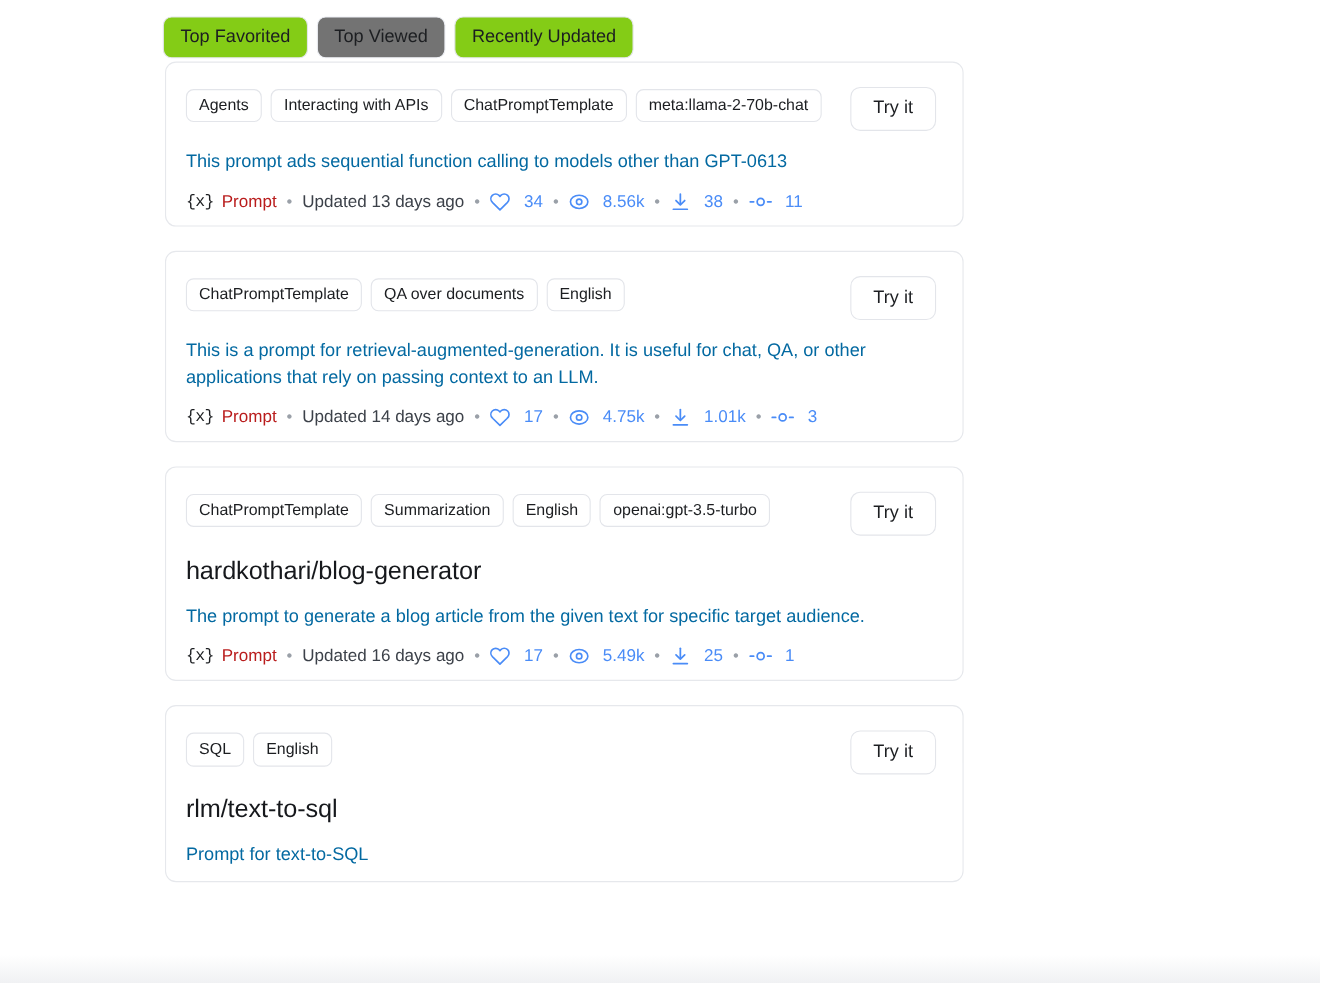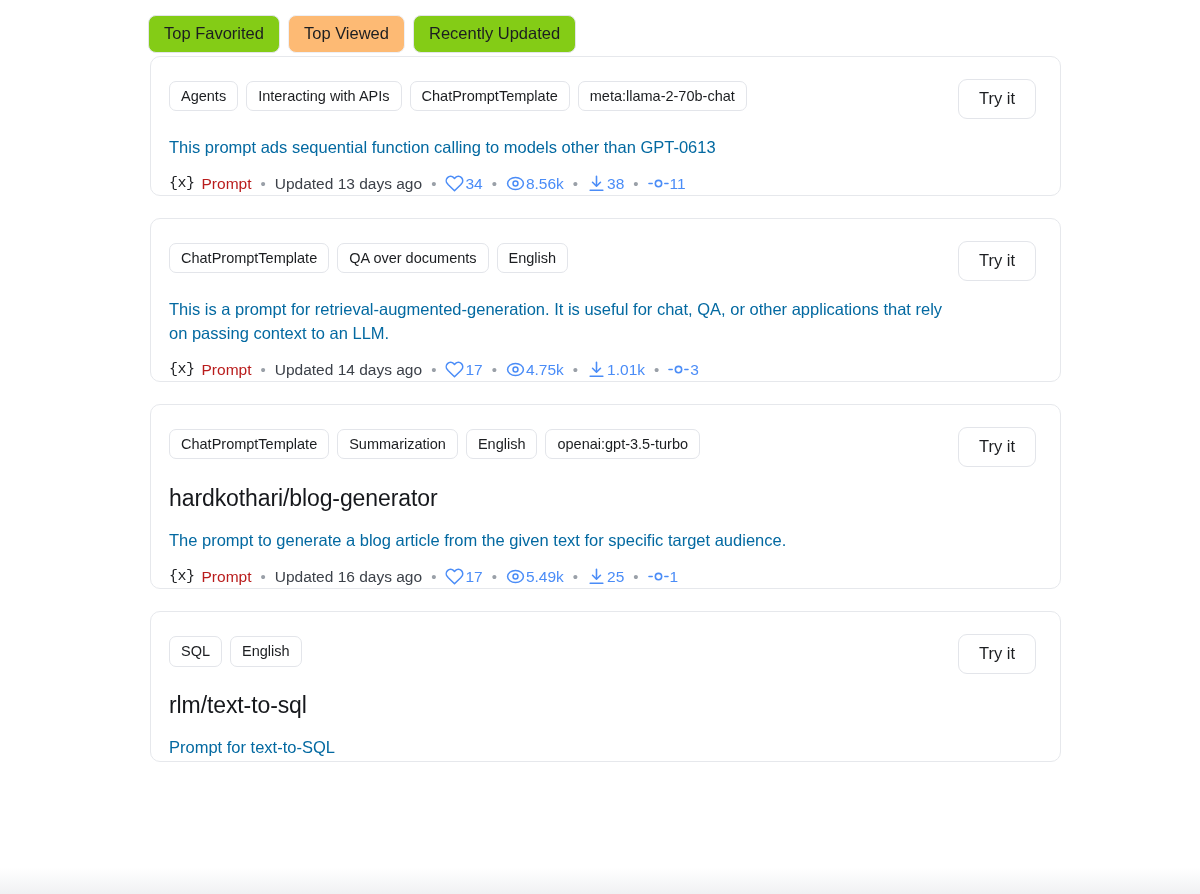--- a/index.html
+++ b/index.html
@@ -35,40 +35,40 @@
     padding: 8px 15px;
     font-size: 16.5px;
     line-height: 1.2;
     color: #1c1e21;
     cursor: pointer;
     white-space: nowrap;
     font-family: "Liberation Sans", sans-serif;
   }
 
   .tab.active {
-    background: #fdba74;
+    background: #737373;
     border-color: #eef0f5;
     color: #1c1e21;
   }
 
   
   .cardlist {
     padding: 0 140px 0 150px;
     display: flex;
     flex-direction: column;
     gap: 22px;
   }
 
   .card {
     position: relative;
     border: 1px solid #e6e8ec;
     border-radius: 10px;
     background: #ffffff;
-    padding: 22px 24px 2px 18px;
-    width: 911px;
+    padding: 22px 24px 12px 18px;
+    width: 726px;
   }
 
   .card-top {
     display: flex;
     align-items: flex-start;
     justify-content: space-between;
     gap: 16px;
   }
 
   .tags {
@@ -147,21 +147,21 @@
     margin: 0 9px;
     font-size: 15px;
     line-height: 1;
   }
 
   .meta .updated { color: #3c4149; }
 
   .stat {
     display: inline-flex;
     align-items: center;
-    gap: 1px;
+    gap: 12px;
     color: #4a8cf7;
     cursor: pointer;
   }
 
   .stat .num { color: #4a8cf7; font-size: 15.5px; }
 
   .stat svg { display: block; }
 
   
   .fade {

